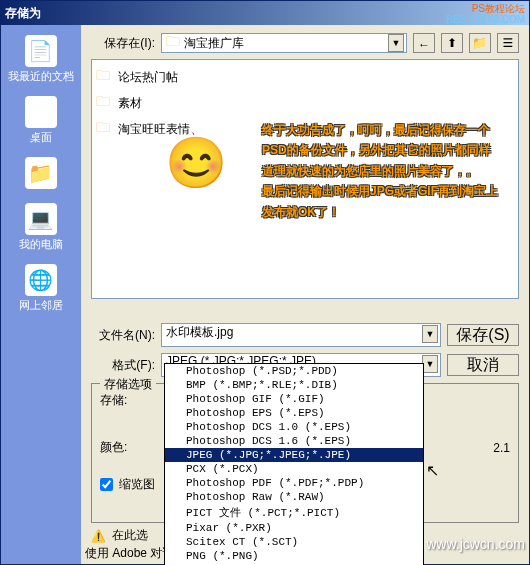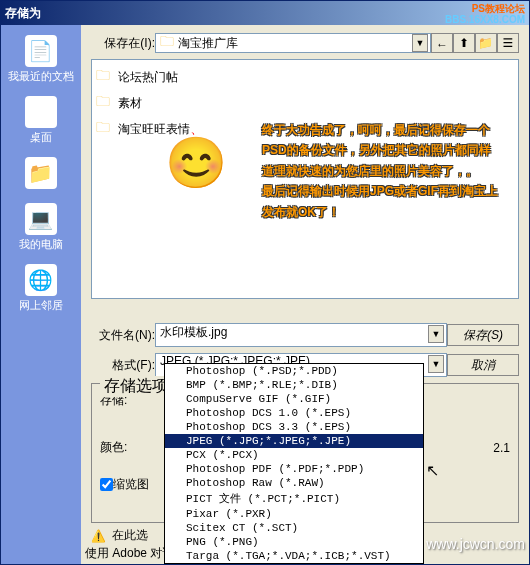--- a/index.html
+++ b/index.html
@@ -1,43 +1,43 @@
 <!DOCTYPE html>
 <html><head>
 <meta charset="utf-8">
 <style>
 * { box-sizing: border-box; margin: 0; padding: 0; }
 body { font-family: "SimSun", "Microsoft YaHei", sans-serif; font-size: 12px; background: #fff; }
 .dialog { width: 530px; height: 565px; border: 1px solid #0a246a; background: #ece9d8; position: relative; }
 .titlebar { height: 24px; background: linear-gradient(to right, #0a246a, #a6caf0); display: flex; align-items: center; padding: 0 4px; }
 .titlebar-text { color: #fff; font-weight: bold; font-size: 12px; flex: 1; }
-.watermark { position: absolute; right: 4px; top: 2px; font-size: 10px; text-align: right; line-height: 1.1; font-weight: bold; }
+.watermark { position: absolute; right: 4px; top: 2px; font-size: 10px; text-align: right; line-height: 1.1; }
 .watermark div:first-child { color: #ff6600; }
 .watermark div:last-child { color: #66ccff; }
 .body { display: flex; height: calc(100% - 24px); }
 .sidebar { width: 80px; background: #7a96df; padding: 8px 0; display: flex; flex-direction: column; align-items: center; gap: 8px; }
 .side-item { width: 100%; text-align: center; color: #fff; font-size: 11px; cursor: pointer; padding: 2px 0; }
 .side-icon { width: 32px; height: 32px; margin: 0 auto 2px; background: #fff; border-radius: 4px; display: flex; align-items: center; justify-content: center; font-size: 20px; }
 .main { flex: 1; padding: 8px 10px; position: relative; }
-.row { display: flex; align-items: center; margin-bottom: 6px; gap: 0; }
+.row { display: flex; align-items: center; margin-bottom: 6px; gap: 6px; }
 .row-label { width: 64px; text-align: right; }
 .dropdown { flex: 1; height: 20px; border: 1px solid #7f9db9; background: #fff; padding: 0 4px; display: flex; align-items: center; position: relative; }
 .dropdown::after { content: "▼"; position: absolute; right: 2px; font-size: 9px; background: #ece9d8; border: 1px solid #888; width: 14px; height: 16px; text-align: center; line-height: 16px; }
 .folder-ic { color: #f6c754; margin-right: 4px; font-size: 14px; }
 .toolbtn { width: 22px; height: 20px; border: 1px solid #888; background: #ece9d8; cursor: pointer; font-size: 12px; text-align: center; }
 .filelist { height: 240px; border: 1px solid #7f9db9; background: #fff; padding: 4px; position: relative; overflow: hidden; }
 .file-item { display: flex; align-items: center; gap: 4px; padding: 1px 0; font-size: 12px; }
 .emoji-area { position: absolute; left: 60px; top: 60px; width: 90px; text-align: center; }
 .emoji-face { font-size: 50px; line-height: 1; }
 .tip-text { position: absolute; left: 170px; top: 60px; width: 240px; color: #ff9900; font-weight: bold; font-size: 12px; line-height: 1.7; text-shadow: 1px 1px 0 #333, -1px -1px 0 #333, 1px -1px 0 #333, -1px 1px 0 #333; }
 .input-field { flex: 1; height: 24px; border: 1px solid #7f9db9; background: #fff; padding: 0 4px; position: relative; }
 .input-field::after { content: "▼"; position: absolute; right: 2px; top: 1px; font-size: 9px; background: #ece9d8; border: 1px solid #888; width: 14px; height: 16px; text-align: center; line-height: 16px; }
-.btn { width: 72px; height: 22px; border: 1px solid #888; background: #ece9d8; cursor: pointer; font-size: 12px; font-style: italic; }
+.btn { width: 72px; height: 22px; border: 1px solid #888; background: #ece9d8; cursor: pointer; font-size: 16px; }
 .options-group { border: 1px solid #888; padding: 8px; margin-top: 6px; position: relative; }
-.group-label { position: absolute; top: -8px; left: 8px; background: #ece9d8; padding: 0 4px; font-size: 16px; text-align: right; }
+.group-label { position: absolute; top: -8px; left: 8px; background: #ece9d8; padding: 0 4px; font-size: 12px; text-align: right; }
 .format-list { position: absolute; left: 163px; top: 362px; width: 260px; background: #fff; border: 1px solid #000; z-index: 100; font-family: "Courier New", monospace; font-size: 11px; }
 .format-item { padding: 1px 21px; white-space: nowrap; overflow: hidden; cursor: pointer; }
 .format-item.selected { background: #0a246a; color: #fff; }
 .bottom-row { display: flex; align-items: center; gap: 6px; margin-top: 4px; }
 .footer { position: absolute; bottom: 2px; left: 4px; font-size: 12px; }
 .cursor { position: absolute; left: 425px; top: 460px; font-size: 16px; z-index: 200; pointer-events: none; }
 .wm-bottom { position: absolute; right: 4px; bottom: 12px; font-size: 14px; color: #fff; text-shadow: 1px 1px 2px #666; z-index: 50; }
 </style>
 </head>
 <body>
@@ -140,23 +140,24 @@
         <span>⚠️</span>
         <span>在此选</span>
       </div>
       <div class="footer">使用 Adobe 对话框</div>
     </div>
   </div>
 
   <div class="format-list" id="fmtlist">
       <div class="format-item">Photoshop (*.PSD;*.PDD)</div>
       <div class="format-item">BMP (*.BMP;*.RLE;*.DIB)</div>
-      <div class="format-item">CompuServe GIF (*.GIF)</div>
+      <div class="format-item">Photoshop GIF (*.GIF)</div>
+      <div class="format-item">Photoshop EPS (*.EPS)</div>
       <div class="format-item">Photoshop DCS 1.0 (*.EPS)</div>
-      <div class="format-item">Photoshop DCS 3.3 (*.EPS)</div>
+      <div class="format-item">Photoshop DCS 1.6 (*.EPS)</div>
       <div class="format-item selected">JPEG (*.JPG;*.JPEG;*.JPE)</div>
       <div class="format-item">PCX (*.PCX)</div>
       <div class="format-item">Photoshop PDF (*.PDF;*.PDP)</div>
       <div class="format-item">Photoshop Raw (*.RAW)</div>
       <div class="format-item">PICT 文件 (*.PCT;*.PICT)</div>
       <div class="format-item">Pixar (*.PXR)</div>
       <div class="format-item">Scitex CT (*.SCT)</div>
       <div class="format-item">PNG (*.PNG)</div>
       <div class="format-item">Targa (*.TGA;*.VDA;*.ICB;*.VST)</div>
     </div>

